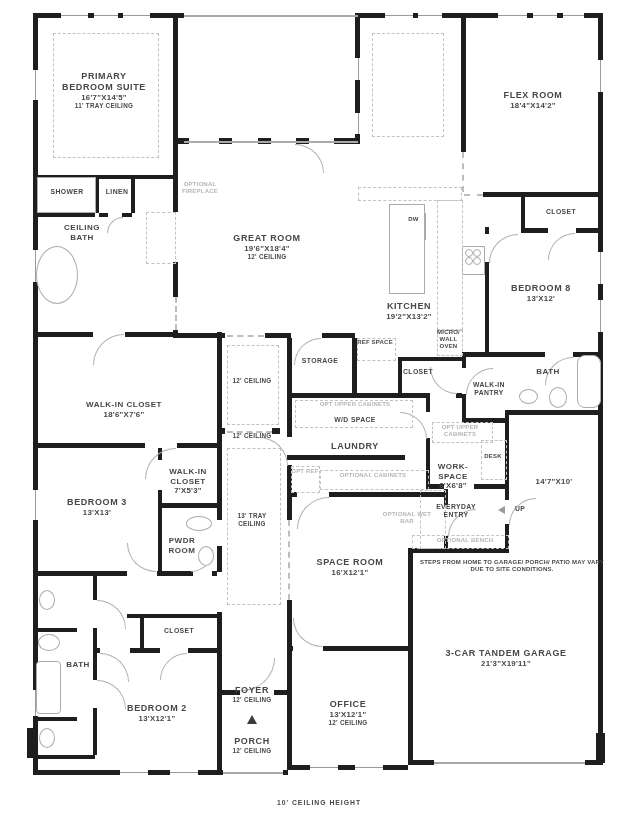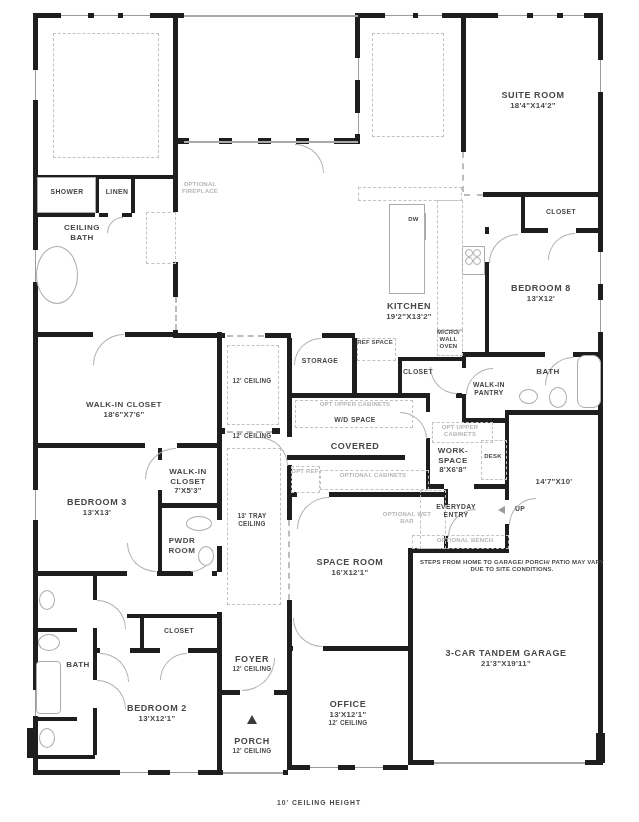--- a/index.html
+++ b/index.html
@@ -240,23 +240,33 @@
     <div class="dash" style="left: 291px; top: 466px; width: 27px; height: 25px;"></div>
     <div class="dash" style="left: 295px; top: 400px; width: 116px; height: 26px;"></div>
     <div class="dash" style="left: 357px; top: 338px; width: 37px; height: 21px;"></div>
     <div class="dash" style="left: 437px; top: 330px; width: 24px; height: 24px;"></div>
     <div class="dash" style="left: 437px; top: 200px; width: 24px; height: 128px;"></div>
     <div class="dash" style="left: 358px; top: 187px; width: 102px; height: 12px;"></div>
     <div class="dash" style="left: 146px; top: 212px; width: 28px; height: 50px;"></div>
     <div class="dash" style="left: 372px; top: 33px; width: 70px; height: 102px;"></div>
     <div class="dash" style="left: 53px; top: 33px; width: 104px; height: 123px;"></div>
 
+  <div class="lb" style="left:60px;top:71px;width:88px">
+    <span class="rn">PRIMARY BEDROOM SUITE</span>
+    <span class="rd">16'7"X14'5"</span>
+    <span class="rc">11' TRAY CEILING</span>
+  </div>
   <div class="lb" style="left:483px;top:90px;width:100px">
-    <span class="rn">SUITE ROOM</span>
+    <span class="rn">FLEX ROOM</span>
     <span class="rd">18'4"X14'2"</span>
+  </div>
+  <div class="lb" style="left:217px;top:233px;width:100px">
+    <span class="rn">GREAT ROOM</span>
+    <span class="rd">19'6"X18'4"</span>
+    <span class="rc">12' CEILING</span>
   </div>
   <div class="lb opt" style="left:176px;top:181px;width:48px">
     <span class="xs">OPTIONAL FIREPLACE</span>
   </div>
   <div class="lb" style="left:45px;top:188px;width:44px">
     <span class="sm">SHOWER</span>
   </div>
   <div class="lb" style="left:102px;top:188px;width:30px">
     <span class="sm">LINEN</span>
   </div>
@@ -319,32 +329,32 @@
   <div class="lb" style="left:159px;top:536px;width:46px">
     <span class="rn8">PWDR ROOM</span>
   </div>
   <div class="lb opt" style="left:318px;top:401px;width:74px">
     <span class="xs">OPT UPPER CABINETS</span>
   </div>
   <div class="lb" style="left:318px;top:416px;width:74px">
     <span class="sm">W/D SPACE</span>
   </div>
   <div class="lb" style="left:320px;top:441px;width:70px">
-    <span class="rn">COVERED</span>
+    <span class="rn">LAUNDRY</span>
   </div>
   <div class="lb opt" style="left:291px;top:468px;width:28px">
     <span class="xs">OPT REF</span>
   </div>
   <div class="lb opt" style="left:337px;top:472px;width:72px">
     <span class="xs">OPTIONAL CABINETS</span>
   </div>
   <div class="lb opt" style="left:428px;top:424px;width:64px">
     <span class="xs">OPT UPPER CABINETS</span>
   </div>
-  <div class="lb" style="left:431px;top:446px;width:44px">
+  <div class="lb" style="left:431px;top:462px;width:44px">
     <span class="rn8">WORK-SPACE</span>
     <span class="rd">8'X6'8"</span>
   </div>
   <div class="lb" style="left:480px;top:453px;width:26px">
     <span class="xs">DESK</span>
   </div>
   <div class="lb" style="left:514px;top:477px;width:80px">
     <span class="rd">14'7"X10'</span>
   </div>
   <div class="lb" style="left:428px;top:503px;width:56px">
@@ -369,21 +379,21 @@
   </div>
   <div class="lb" style="left:426px;top:648px;width:160px">
     <span class="rn">3-CAR TANDEM GARAGE</span>
     <span class="rd">21'3"X19'11"</span>
   </div>
   <div class="lb" style="left:317px;top:699px;width:62px">
     <span class="rn">OFFICE</span>
     <span class="rd">13'X12'1"</span>
     <span class="rc">12' CEILING</span>
   </div>
-  <div class="lb" style="left:227px;top:654px;width:50px">
+  <div class="lb" style="left:227px;top:685px;width:50px">
     <span class="rn">FOYER</span>
     <span class="rc">12' CEILING</span>
   </div>
   <div class="tri-up" style="left:247px;top:715px"></div>
   <div class="lb" style="left:227px;top:736px;width:50px">
     <span class="rn">PORCH</span>
     <span class="rc">12' CEILING</span>
   </div>
   <div class="lb" style="left:117px;top:703px;width:80px">
     <span class="rn">BEDROOM 2</span>

